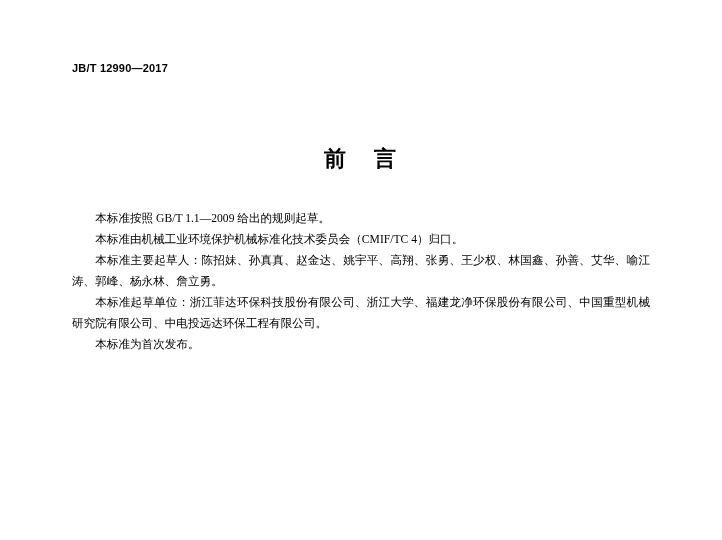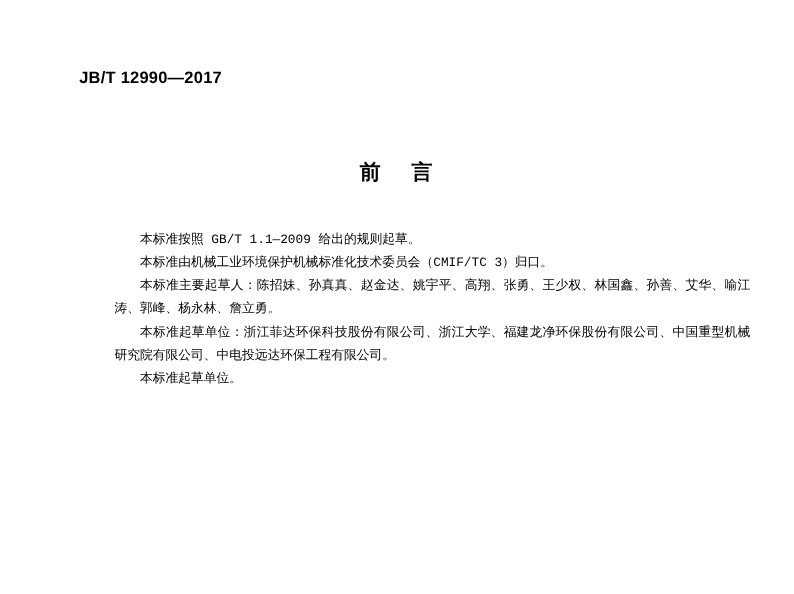--- a/index.html
+++ b/index.html
@@ -19,70 +19,69 @@
     width: 722px;
     height: 540px;
     box-sizing: border-box;
   }
   .std-number {
     position: absolute;
     top: 62px;
     left: 72px;
     font-family: "Liberation Sans", sans-serif;
     font-weight: bold;
-    font-size: 15px;
+    font-size: 11px;
     letter-spacing: 0.2px;
     color: #000;
   }
   .doc-title {
     position: absolute;
     top: 144px;
     left: 0;
     width: 722px;
     text-align: center;
     font-family: "DejaVu Sans", sans-serif;
-    font-size: 19px;
+    font-size: 22px;
     font-weight: bold;
     letter-spacing: 2px;
     color: #000;
   }
   .doc-title .gap {
     display: inline-block;
     width: 26px;
   }
   .body-text {
     position: absolute;
     top: 208px;
     left: 72px;
     width: 578px;
-    font-family: Liberation Mono, monospace;
+    font-family: Liberation Serif, serif;
     font-size: 11.6px;
     line-height: 21px;
     color: #000;
     text-align: justify;
-    margin-left: 32px;
   }
   .para {
     text-indent: 2em;
     margin: 0;
     padding: 0;
   }
 </style>
 </head>
 <body>
 
 <div class="page">
 
   <div class="std-number">JB/T 12990—2017</div>
 
   <div class="doc-title">
     <span>前</span><span class="gap"></span><span>言</span>
   </div>
 
   <div class="body-text">
     <p class="para">本标准按照 GB/T 1.1—2009 给出的规则起草。</p>
-    <p class="para">本标准由机械工业环境保护机械标准化技术委员会（CMIF/TC 3）归口。</p>
+    <p class="para">本标准由机械工业环境保护机械标准化技术委员会（CMIF/TC 4）归口。</p>
     <p class="para">本标准主要起草人：陈招妹、孙真真、赵金达、姚宇平、高翔、张勇、王少权、林国鑫、孙善、艾华、喻江涛、郭峰、杨永林、詹立勇。</p>
     <p class="para">本标准起草单位：浙江菲达环保科技股份有限公司、浙江大学、福建龙净环保股份有限公司、中国重型机械研究院有限公司、中电投远达环保工程有限公司。</p>
-    <p class="para">本标准起草单位。</p>
+    <p class="para">本标准为首次发布。</p>
   </div>
 
 </div>
 
 </body></html>

